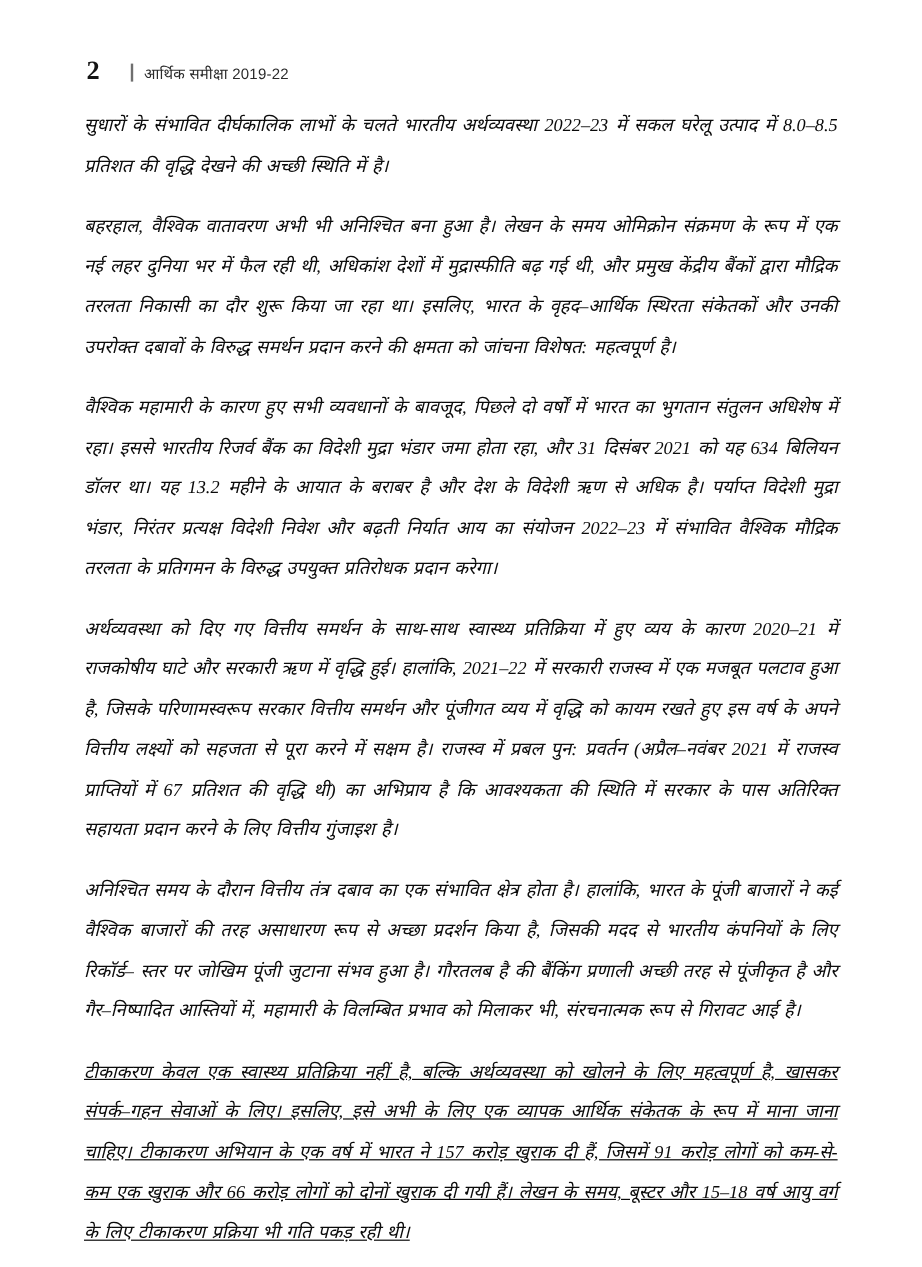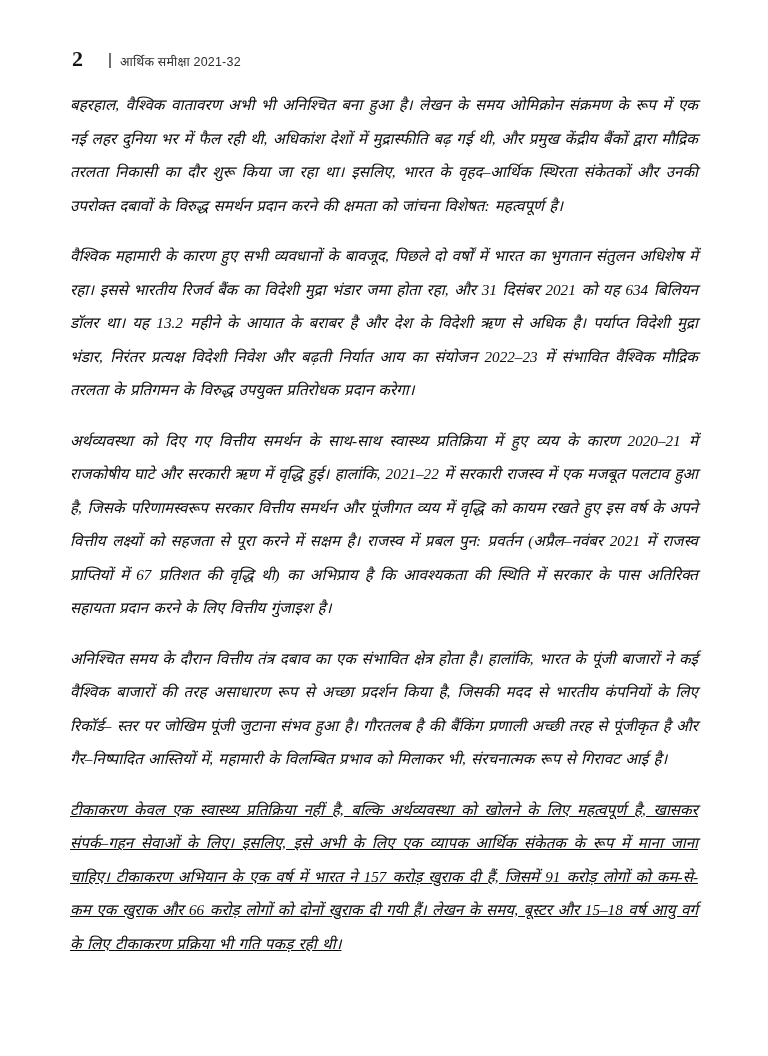--- a/index.html
+++ b/index.html
@@ -82,24 +82,25 @@
   }
 </style>
 </head>
 <body>
 
 <div class="page">
 
   <div class="page-header">
     <span class="folio">2</span>
     <span class="header-rule"></span>
-    <span class="header-title">आर्थिक समीक्षा 2021-32</span>
+    <span class="header-title">आर्थिक समीक्षा 2019-22</span>
   </div>
 
   <div class="content">
+    <p class="para">सुधारों के संभावित दीर्घकालिक लाभों के चलते भारतीय अर्थव्यवस्था 2022–23 में सकल घरेलू उत्पाद में 8.0–8.5 प्रतिशत की वृद्धि देखने की अच्छी स्थिति में है।</p>
     <p class="para">बहरहाल, वैश्विक वातावरण अभी भी अनिश्चित बना हुआ है। लेखन के समय ओमिक्रोन संक्रमण के रूप में एक नई लहर दुनिया भर में फैल रही थी, अधिकांश देशों में मुद्रास्फीति बढ़ गई थी, और प्रमुख केंद्रीय बैंकों द्वारा मौद्रिक तरलता निकासी का दौर शुरू किया जा रहा था। इसलिए, भारत के वृहद–आर्थिक स्थिरता संकेतकों और उनकी उपरोक्त दबावों के विरुद्ध समर्थन प्रदान करने की क्षमता को जांचना विशेषत: महत्वपूर्ण है।</p>
     <p class="para">वैश्विक महामारी के कारण हुए सभी व्यवधानों के बावजूद, पिछले दो वर्षों में भारत का भुगतान संतुलन अधिशेष में रहा। इससे भारतीय रिजर्व बैंक का विदेशी मुद्रा भंडार जमा होता रहा, और 31 दिसंबर 2021 को यह 634 बिलियन डॉलर था। यह 13.2 महीने के आयात के बराबर है और देश के विदेशी ऋण से अधिक है। पर्याप्त विदेशी मुद्रा भंडार, निरंतर प्रत्यक्ष विदेशी निवेश और बढ़ती निर्यात आय का संयोजन 2022–23 में संभावित वैश्विक मौद्रिक तरलता के प्रतिगमन के विरुद्ध उपयुक्त प्रतिरोधक प्रदान करेगा।</p>
     <p class="para">अर्थव्यवस्था को दिए गए वित्तीय समर्थन के साथ-साथ स्वास्थ्य प्रतिक्रिया  में हुए व्यय के कारण 2020–21 में राजकोषीय घाटे और सरकारी ऋण में वृद्धि हुई। हालांकि, 2021–22 में सरकारी राजस्व में एक मजबूत पलटाव हुआ है, जिसके परिणामस्वरूप सरकार वित्तीय समर्थन और पूंजीगत व्यय में वृद्धि को कायम रखते हुए इस वर्ष के अपने वित्तीय लक्ष्यों को सहजता से पूरा करने में सक्षम है। राजस्व में प्रबल पुन: प्रवर्तन (अप्रैल–नवंबर 2021 में राजस्व प्राप्तियों में 67 प्रतिशत की वृद्धि थी) का अभिप्राय है कि आवश्यकता की स्थिति में सरकार के पास अतिरिक्त सहायता प्रदान करने के लिए वित्तीय गुंजाइश है।</p>
     <p class="para">अनिश्चित समय के दौरान वित्तीय तंत्र दबाव का एक संभावित क्षेत्र होता है। हालांकि, भारत के पूंजी बाजारों ने कई वैश्विक बाजारों की तरह असाधारण रूप से अच्छा प्रदर्शन किया है, जिसकी मदद से भारतीय कंपनियों के लिए रिकॉर्ड– स्तर पर जोखिम पूंजी जुटाना संभव हुआ है। गौरतलब है की बैंकिंग प्रणाली अच्छी तरह से पूंजीकृत है और गैर–निष्पादित आस्तियों में, महामारी के विलम्बित प्रभाव को मिलाकर भी, संरचनात्मक रूप से गिरावट आई है।</p>
     <p class="para">टीकाकरण केवल एक स्वास्थ्य प्रतिक्रिया नहीं है, बल्कि अर्थव्यवस्था को खोलने के लिए महत्वपूर्ण है, खासकर संपर्क–गहन सेवाओं के लिए। इसलिए, इसे अभी के लिए एक व्यापक आर्थिक संकेतक के रूप में माना जाना चाहिए। टीकाकरण अभियान के एक वर्ष में भारत ने 157 करोड़ खुराक दी हैं, जिसमें 91 करोड़ लोगों को कम-से-कम एक खुराक और 66 करोड़ लोगों को दोनों खुराक दी गयी हैं। लेखन के समय, बूस्टर और 15–18 वर्ष आयु वर्ग के लिए टीकाकरण प्रक्रिया भी गति पकड़ रही थी।</p>
 
   </div>
 
 </div>
 

